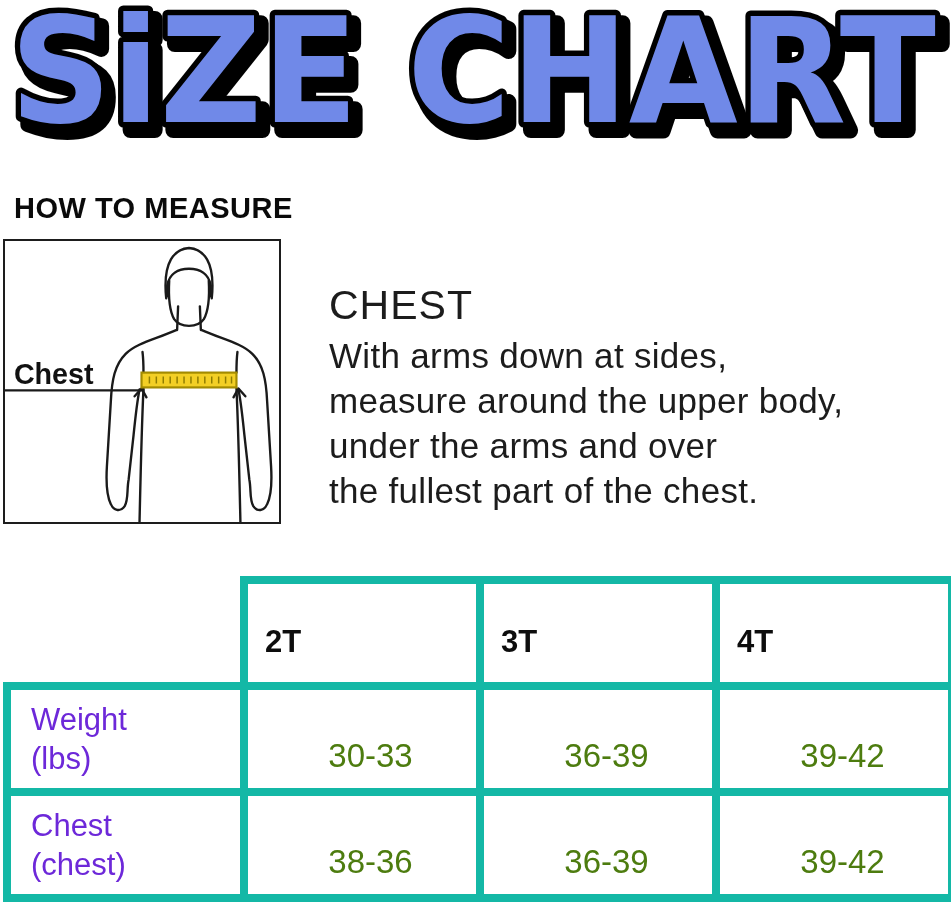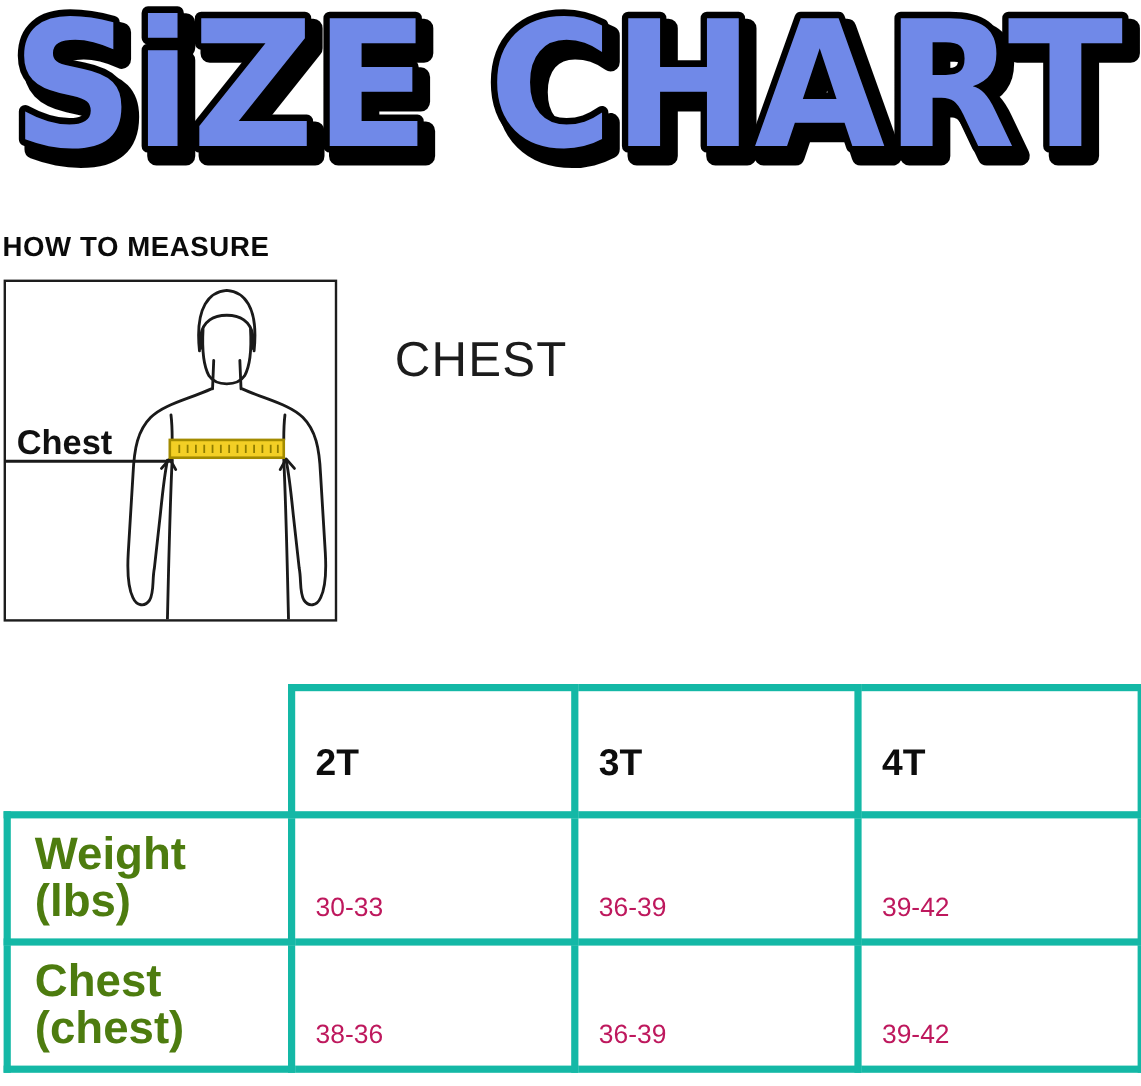--- a/index.html
+++ b/index.html
@@ -18,22 +18,22 @@
   .title-text {
     font-family: "DejaVu Sans", sans-serif;
     font-weight: 900;
     font-size: 146px;
   }
   .title-shadow { stroke-width: 16; stroke-linejoin: round; }
   .title-main   { stroke-width: 11; stroke-linejoin: round; paint-order: stroke fill; }
 
   
   .how-heading {
-    margin: 30px 0 0 2px;
-    font-size: 23px;
+    margin: 30px 0 0 14px;
+    font-size: 29px;
     font-weight: bold;
     letter-spacing: 0.5px;
     color: #0a0a0a;
   }
 
   .measure-row { display: flex; align-items: flex-start; margin: 14px 0 0 3px; }
 
   .diagram-box {
     width: 274px; height: 281px;
     border: 2px solid #1d1d1d;
@@ -52,44 +52,45 @@
   }
   .chest-lines { margin-top: 7px; font-size: 35px; line-height: 45px; letter-spacing: 0.3px; color: #1c1c1c; }
 
   
   table.size-table {
     border-collapse: collapse;
     table-layout: fixed;
     width: 945px;
     margin: 52px 0 0 3px;
   }
-  .size-table td { border: 6px solid #14b8a6; background: #fff; }
+  .size-table td { border: 8px solid #14b8a6; background: #fff; }
   .size-table td.corner { border: none; }
   .size-table tr.header-row { height: 106px; }
   .size-table tr.data-row   { height: 106px; }
   td.head-cell {
     vertical-align: bottom;
     padding: 0 0 22px 17px;
     font-size: 31px;
     font-weight: bold;
     color: #0d0d0d;
   }
   td.label-cell {
     vertical-align: middle;
     padding-left: 20px;
-    font-size: 38px;
-    font-weight: bold;
+    font-size: 31px;
+    font-weight: normal;
     line-height: 39px;
-    color: #4d7c0f;
+    color: #6d28d9;
   }
   td.value-cell {
     vertical-align: bottom;
     padding: 0 0 13px 17px;
-    font-size: 22px;
-    color: #be185d;
+    font-size: 33px;
+    color: #4d7c0f;
+    text-align: center;
   }
 
   
   .chest-label-text {
     font-family: "Liberation Sans", sans-serif;
     font-size: 29px;
     font-weight: 600;
   }
 </style>
 </head>
@@ -136,20 +137,26 @@
       <rect x="138" y="133" width="96" height="15" stroke-width="2.2" stroke="#A38B00" fill="#F3CF25"></rect>
       <path d="M146,137 v7 M153,137 v7 M160,137 v7 M167,137 v7 M174,137 v7 M181,137 v7 M188,137 v7 M195,137 v7 M202,137 v7 M209,137 v7 M216,137 v7 M223,137 v7 M229,137 v7" stroke="#8f7d00" stroke-width="1.5" fill="none"></path>
 
       <path d="M 0,151 L 141,151" stroke="#1a1a1a" stroke-width="2.4"></path>
       <text class="chest-label-text" x="9" y="145" fill="#111111">Chest</text>
     </svg>
   </div>
 
   <div class="chest-text">
     <div class="chest-heading">CHEST</div>
+    <div class="chest-lines">
+      <div>With arms down at sides,</div>
+      <div>measure around the upper body,</div>
+      <div>under the arms and over</div>
+      <div>the fullest part of the chest.</div>
+    </div>
   </div>
 </div>
 
 <table class="size-table">
   <colgroup>
     <col style="width:237px">
       <col style="width:236px">
       <col style="width:236px">
       <col style="width:236px">
   </colgroup>

